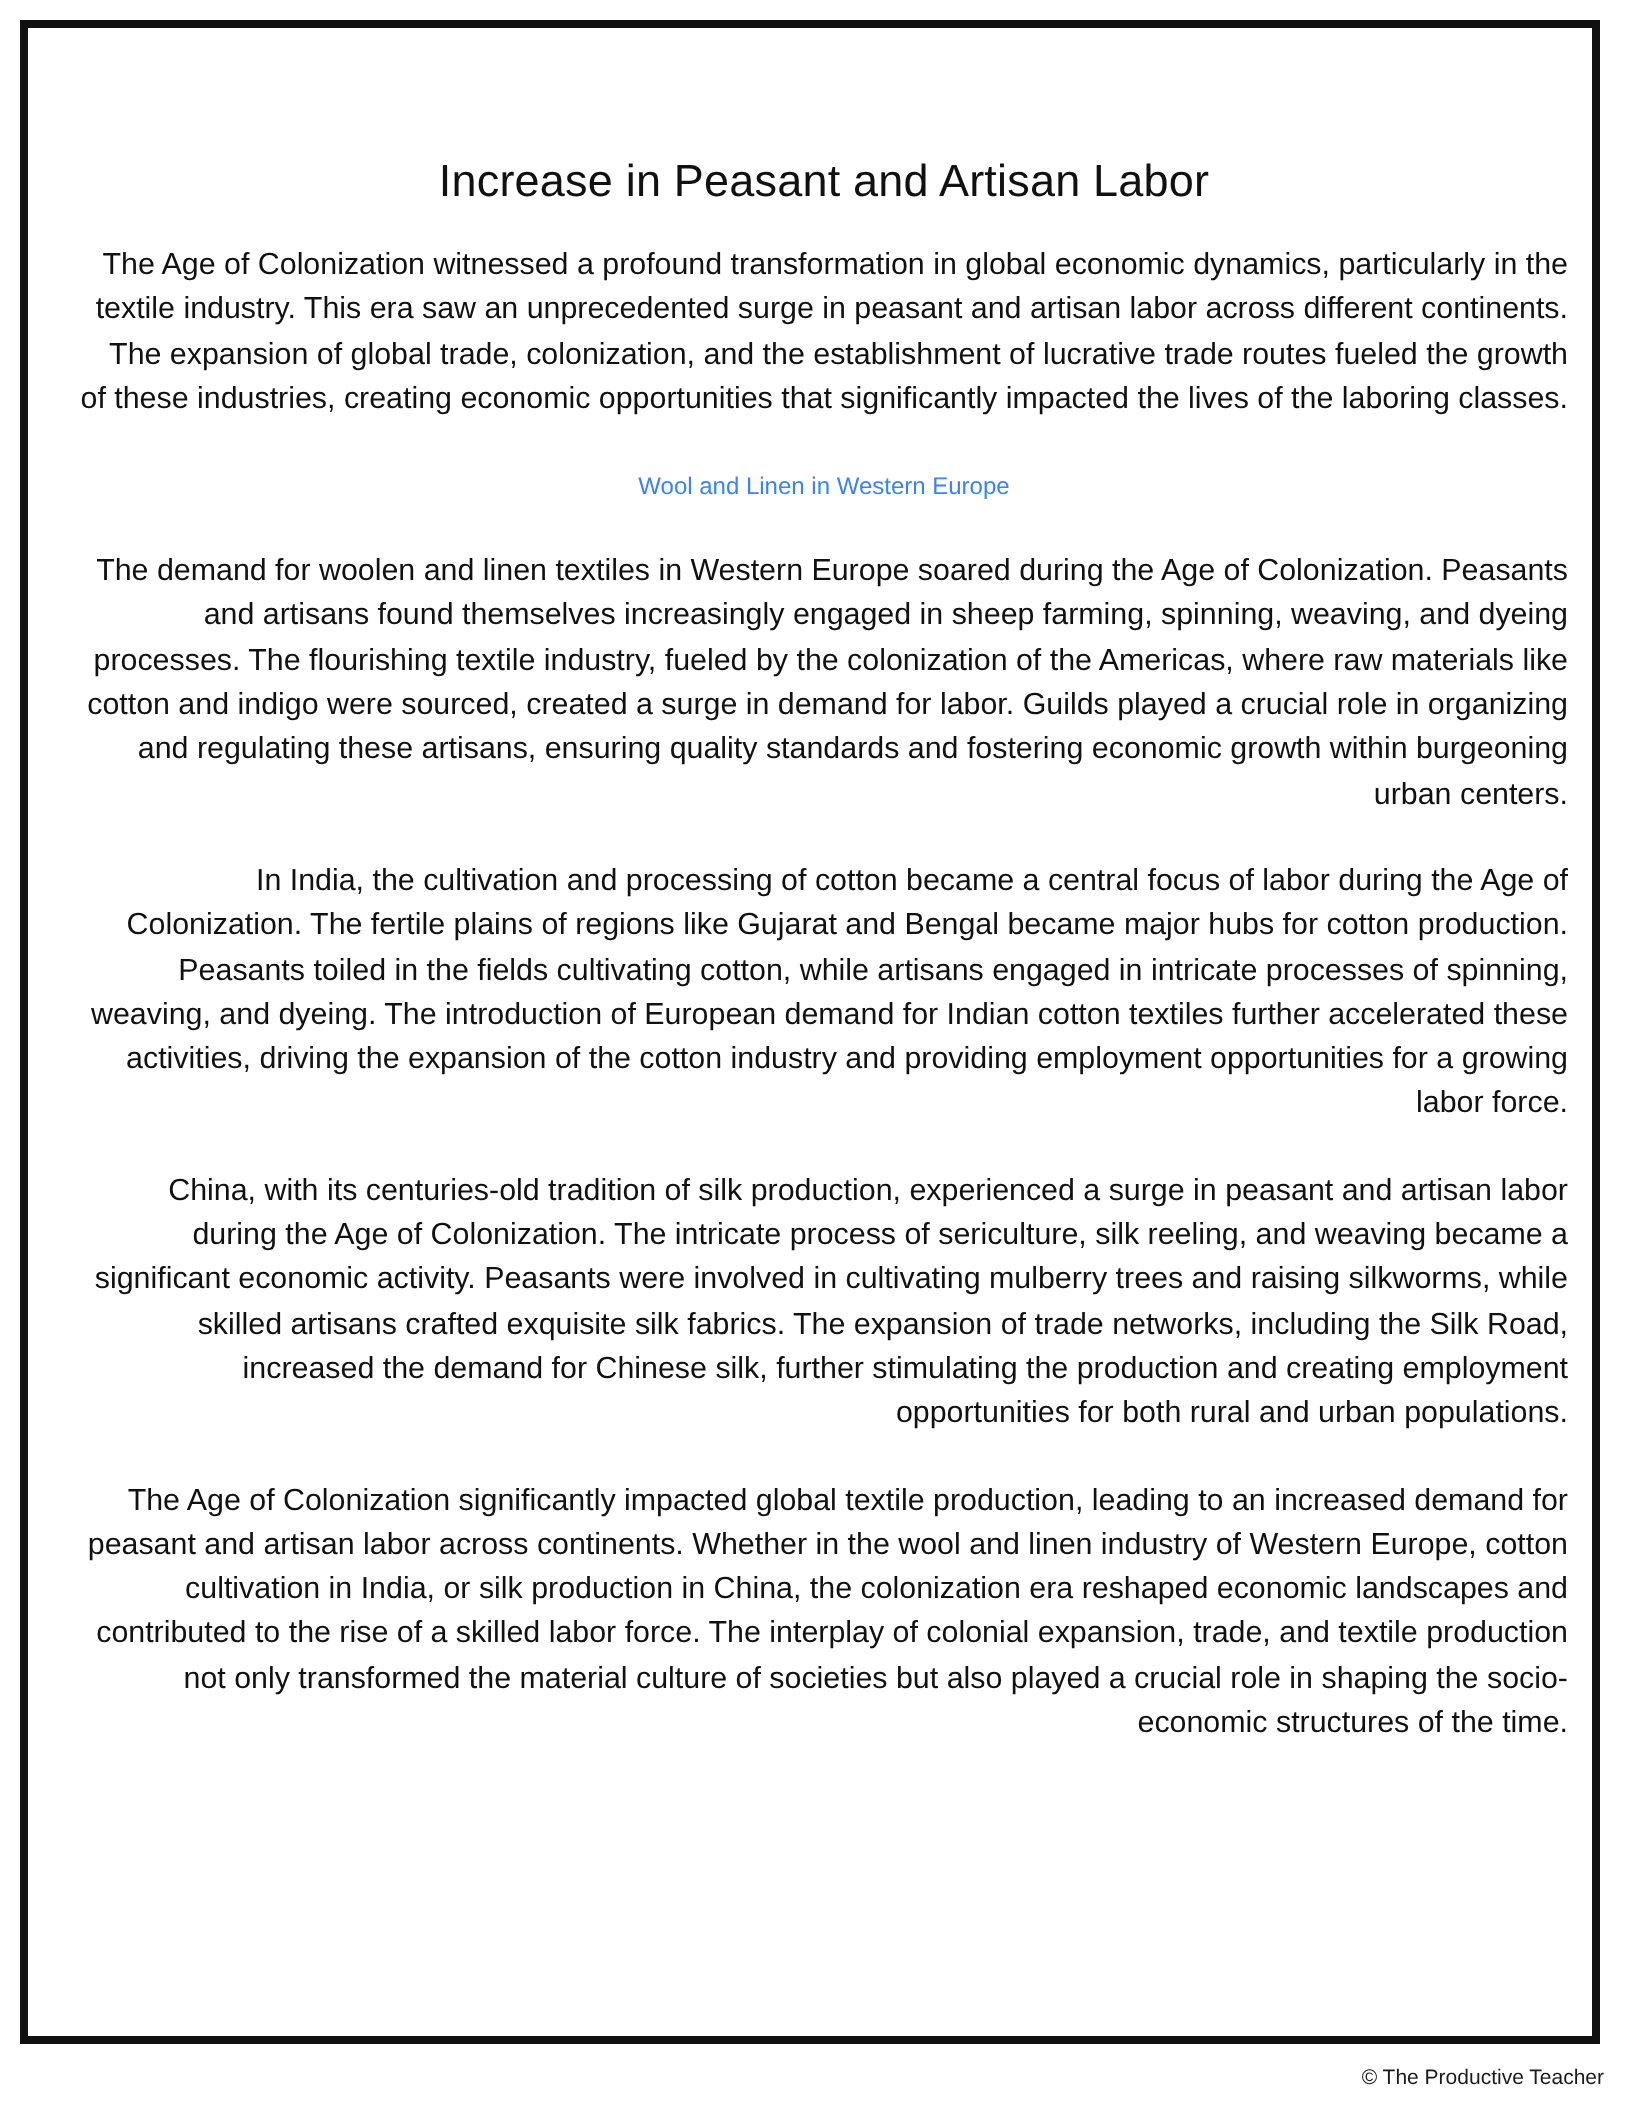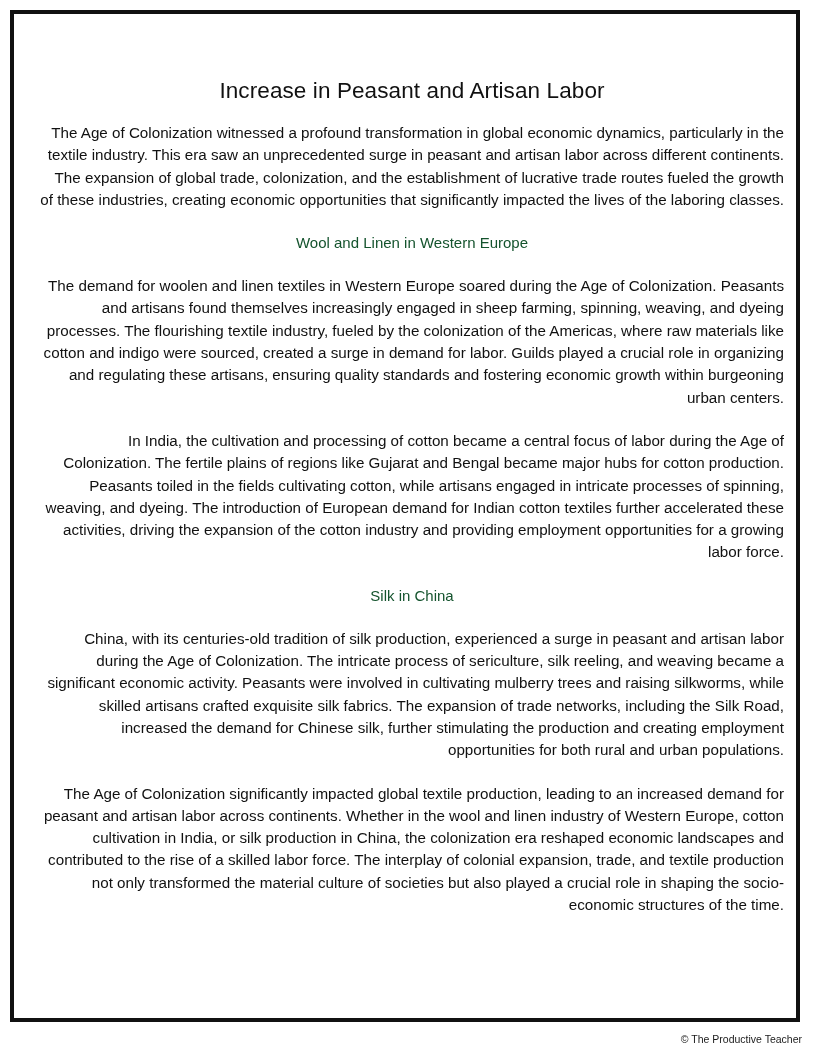--- a/index.html
+++ b/index.html
@@ -39,26 +39,26 @@
     font-size: 22.5px;
     font-weight: 400;
     text-align: center;
     letter-spacing: 0.1px;
     margin: 0 0 16px 0;
     line-height: 30px;
     color: #111111;
   }
 
   .section-heading {
-    font-size: 15px;
+    font-size: 12px;
     font-weight: 400;
     text-align: center;
     margin: 21px 0 21px 0;
     line-height: 22px;
-    color: #14532d;
+    color: #3b82f6;
   }
 
   .body-paragraph {
     font-size: 15.2px;
     font-weight: 400;
     line-height: 22.3px;
     margin: 0;
     text-align: right;
     color: #111111;
   }
@@ -85,21 +85,20 @@
 
     <h1 class="doc-title">Increase in Peasant and Artisan Labor</h1>
 
     <p class="body-paragraph">The Age of Colonization witnessed a profound transformation in global economic dynamics, particularly in the textile industry. This era saw an unprecedented surge in peasant and artisan labor across different continents. The expansion of global trade, colonization, and the establishment of lucrative trade routes fueled the growth of these industries, creating economic opportunities that significantly impacted the lives of the laboring classes.</p>
 
     <h2 class="section-heading">Wool and Linen in Western Europe</h2>
     <p class="body-paragraph">The demand for woolen and linen textiles in Western Europe soared during the Age of Colonization. Peasants and artisans found themselves increasingly engaged in sheep farming, spinning, weaving, and dyeing processes. The flourishing textile industry, fueled by the colonization of the Americas, where raw materials like cotton and indigo were sourced, created a surge in demand for labor. Guilds played a crucial role in organizing and regulating these artisans, ensuring quality standards and fostering economic growth within burgeoning urban centers.</p>
 
     <p class="body-paragraph">In India, the cultivation and processing of cotton became a central focus of labor during the Age of Colonization. The fertile plains of regions like Gujarat and Bengal became major hubs for cotton production. Peasants toiled in the fields cultivating cotton, while artisans engaged in intricate processes of spinning, weaving, and dyeing. The introduction of European demand for Indian cotton textiles further accelerated these activities, driving the expansion of the cotton industry and providing employment opportunities for a growing labor force.</p>
 
-    <h2 class="section-heading">Silk in China</h2>
     <p class="body-paragraph">China, with its centuries-old tradition of silk production, experienced a surge in peasant and artisan labor during the Age of Colonization. The intricate process of sericulture, silk reeling, and weaving became a significant economic activity. Peasants were involved in cultivating mulberry trees and raising silkworms, while skilled artisans crafted exquisite silk fabrics. The expansion of trade networks, including the Silk Road, increased the demand for Chinese silk, further stimulating the production and creating employment opportunities for both rural and urban populations.</p>
 
     <p class="body-paragraph">The Age of Colonization significantly impacted global textile production, leading to an increased demand for peasant and artisan labor across continents. Whether in the wool and linen industry of Western Europe, cotton cultivation in India, or silk production in China, the colonization era reshaped economic landscapes and contributed to the rise of a skilled labor force. The interplay of colonial expansion, trade, and textile production not only transformed the material culture of societies but also played a crucial role in shaping the socio-economic structures of the time.</p>
 
   </div>
 </div>
 
 <div class="footer-credit">© The Productive Teacher</div>
 
 </body></html>

